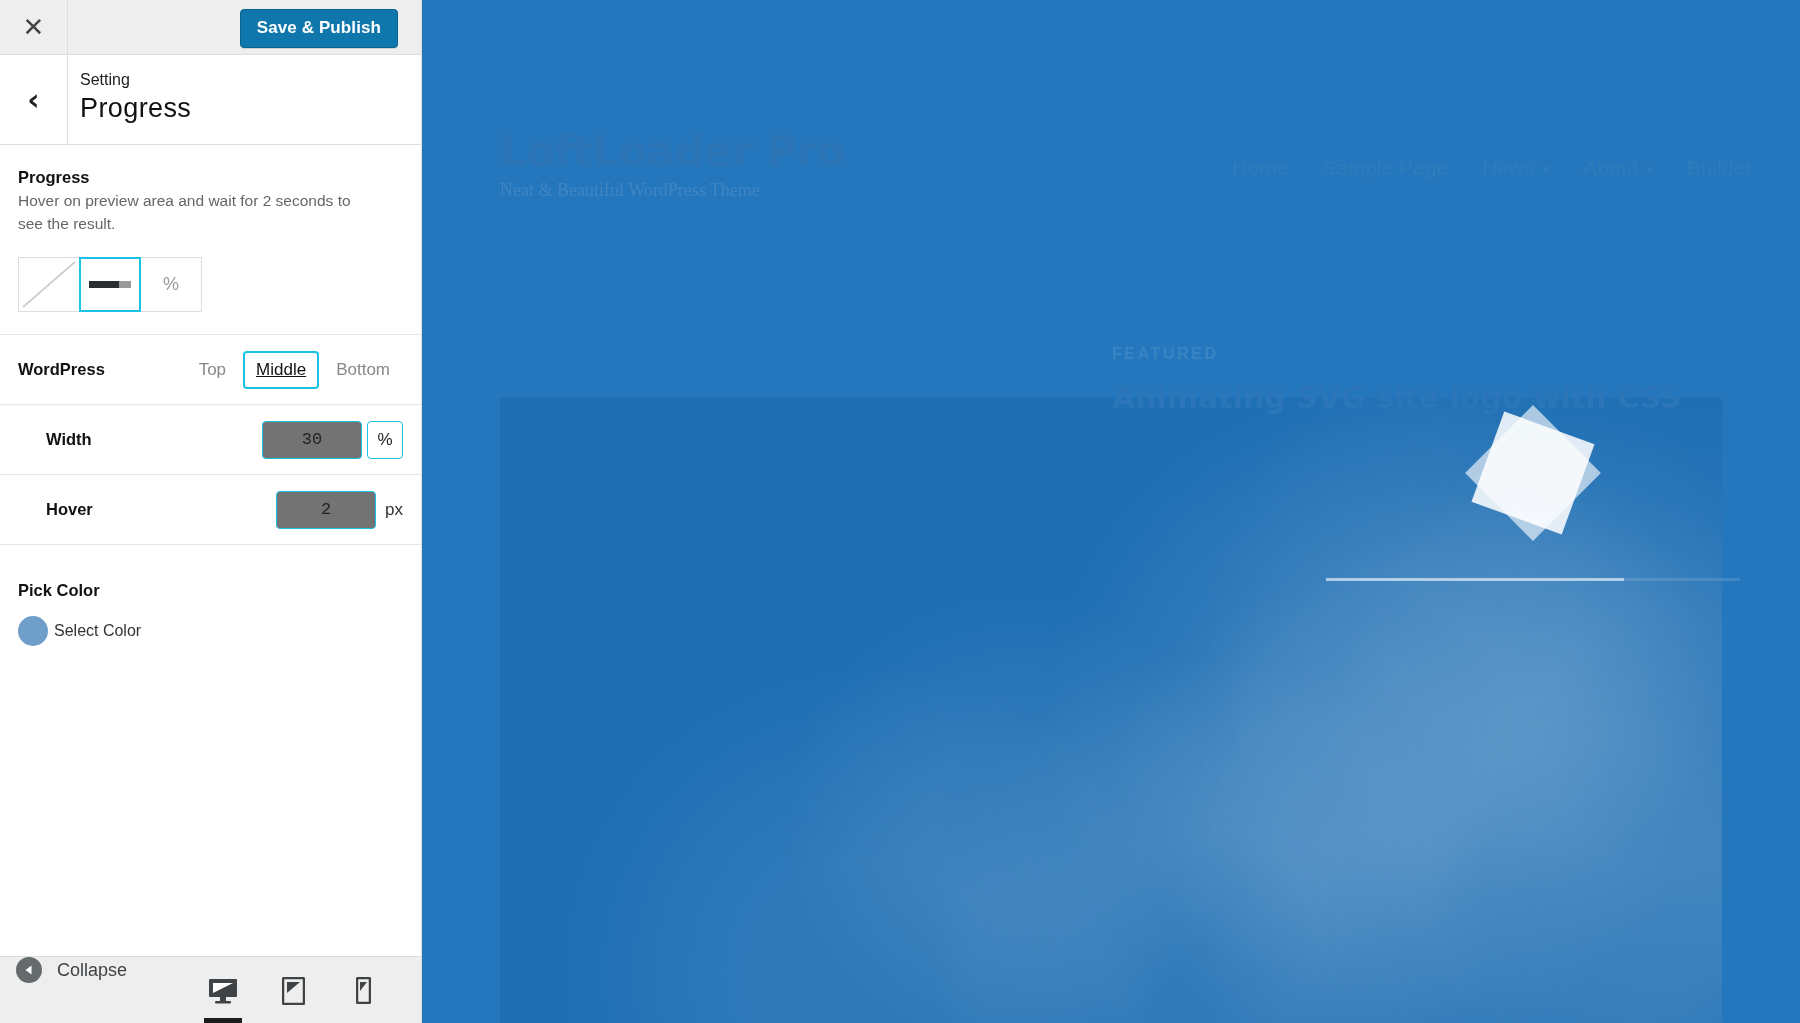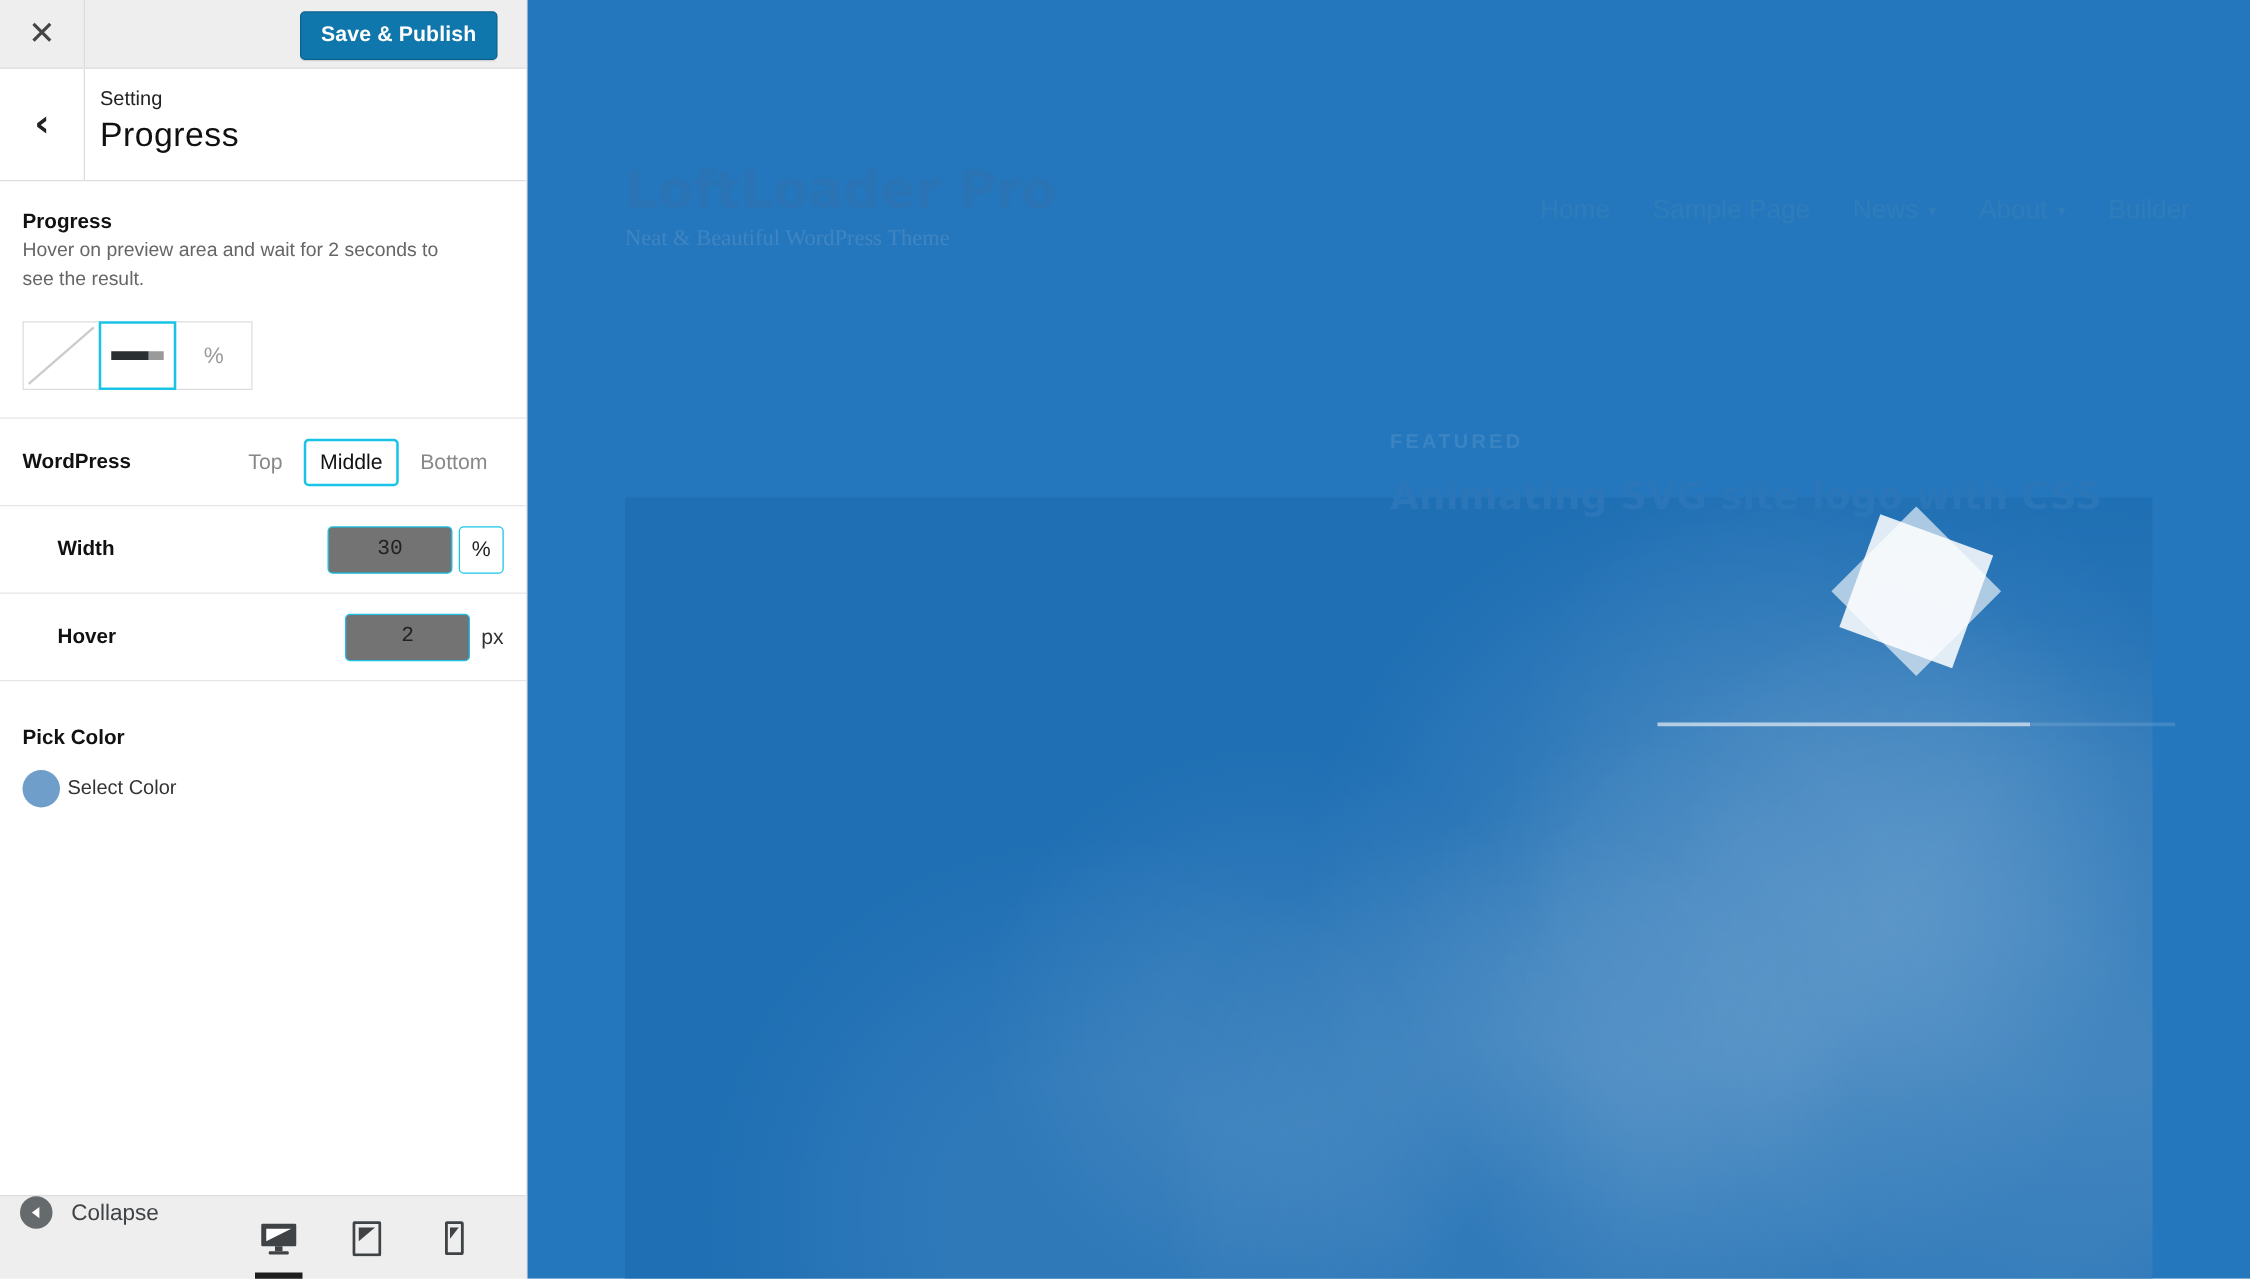--- a/index.html
+++ b/index.html
@@ -96,21 +96,21 @@
     margin-top: 22px;
   }
   .row + .row { margin-top: 0; padding-left: 46px; }
   .row-label { font-size: 16.5px; font-weight: bold; color: #111; flex: 0 0 auto; }
 
   .pos-group { margin-left: auto; display: flex; align-items: center; gap: 4px; }
   .pos-opt {
     font-size: 17px; color: #888; padding: 7px 11px;
     border: 2px solid transparent; border-radius: 4px; cursor: pointer;
   }
-  .pos-opt.selected { color: #111; border-color: #19c3e6; background: #fff; }
+  .pos-opt.selected { color: #111; border-color: #19c3e6; background: #fff; text-decoration: underline; }
 
   .field-group { margin-left: auto; display: flex; align-items: center; }
   .num-input {
     width: 100px; height: 38px;
     border: 1px solid #19c3e6; border-radius: 4px;
     text-align: center; font-size: 17px; color: #222;
     font-family: Liberation Mono, monospace;
     background: #737373; outline: none;
   }
   .unit-btn {

